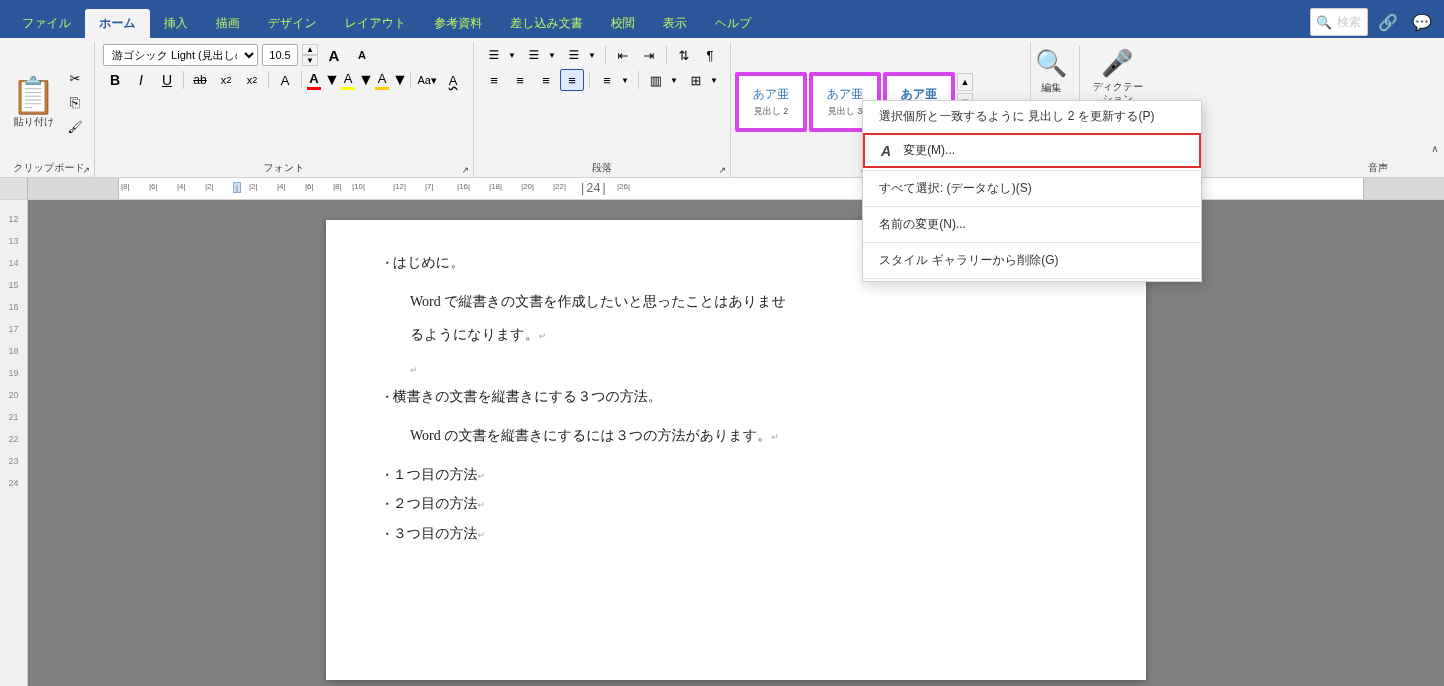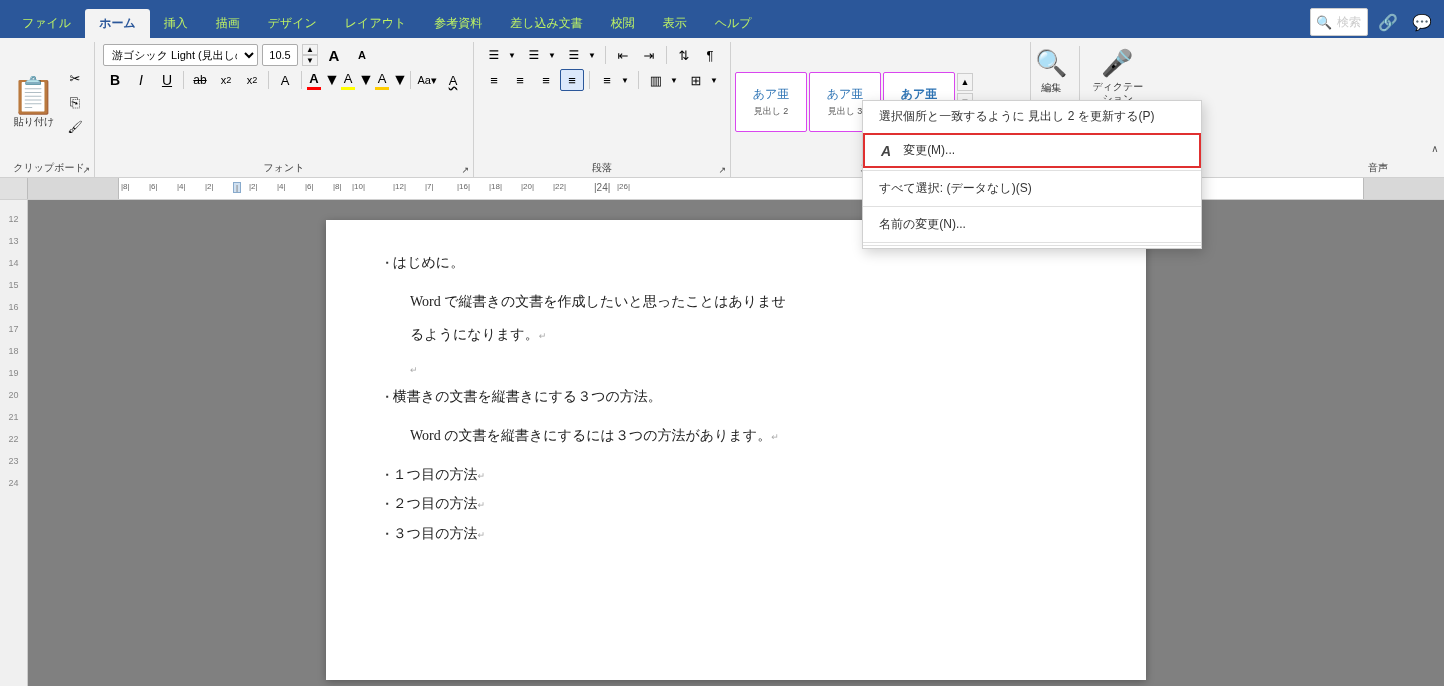--- a/index.html
+++ b/index.html
@@ -170,21 +170,21 @@
       display: flex;
       flex-direction: column;
       padding: 2px 4px 18px 4px;
       border-right: 1px solid #d0d0d0;
       position: relative;
       min-width: 300px;
     }
     .style-item {
       width: 72px;
       height: 60px;
-      border: 1px solid #d946ef;
+      border: 4px solid #d946ef;
       display: flex;
       flex-direction: column;
       align-items: center;
       justify-content: center;
       cursor: pointer;
       border-radius: 2px;
       background: white;
       font-size: 11px;
       padding: 4px;
     }
@@ -571,21 +571,21 @@
       <span style="position:absolute; left:158px; top:4px; font-size:8px; color:#666;">|4|</span>
       <span style="position:absolute; left:186px; top:4px; font-size:8px; color:#666;">|6|</span>
       <span style="position:absolute; left:214px; top:4px; font-size:8px; color:#666;">|8|</span>
       <span style="position:absolute; left:233px; top:4px; font-size:8px; color:#666;">|10|</span>
       <span style="position:absolute; left:274px; top:4px; font-size:8px; color:#666;">|12|</span>
       <span style="position:absolute; left:306px; top:4px; font-size:8px; color:#666;">|7|</span>
       <span style="position:absolute; left:338px; top:4px; font-size:8px; color:#666;">|16|</span>
       <span style="position:absolute; left:370px; top:4px; font-size:8px; color:#666;">|18|</span>
       <span style="position:absolute; left:402px; top:4px; font-size:8px; color:#666;">|20|</span>
       <span style="position:absolute; left:434px; top:4px; font-size:8px; color:#666;">|22|</span>
-      <span style="position:absolute; left:475px; top:4px; font-size:10px; color:#666;">|24|</span>
+      <span style="position:absolute; left:460px; top:4px; font-size:12px; color:#666;font-family:Liberation Mono, monospace;">|24|</span>
       <span style="position:absolute; left:498px; top:4px; font-size:8px; color:#666;">|26|</span>
     </div>
   </div>
 </div>
 
 <div class="main-area">
 
   <div class="line-numbers">
     <div class="line-num">12</div>
     <div class="line-num">13</div>
@@ -663,15 +663,18 @@
   <div class="ctx-menu-item">
     <span>すべて選択: (データなし)(S)</span>
   </div>
   <div class="ctx-menu-divider"></div>
 
   <div class="ctx-menu-item">
     <span>名前の変更(N)...</span>
   </div>
   <div class="ctx-menu-divider"></div>
 
+  <div class="ctx-menu-item">
+    <span>スタイル ギャラリーから削除(G)</span>
+  </div>
   <div class="ctx-menu-divider"></div>
 
 </div>
 
 </body></html>

